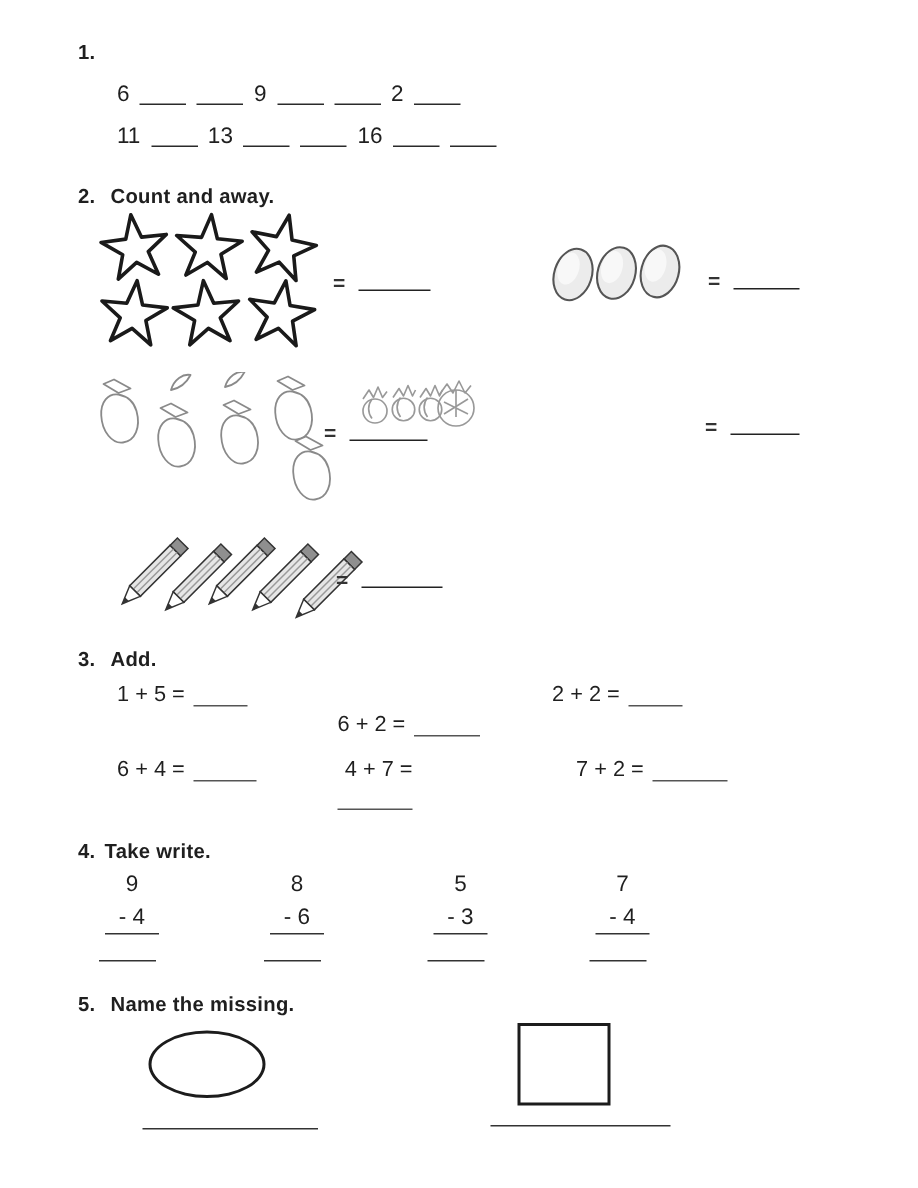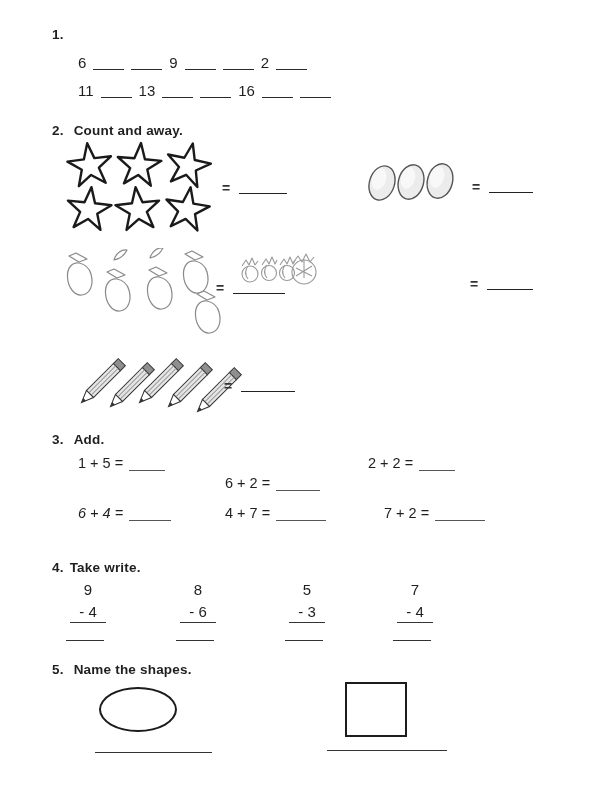--- a/index.html
+++ b/index.html
@@ -217,25 +217,25 @@
       <span class="ansline" style="width:36px;"></span>
   </div>
   <div class="abs addprob" style="left:225px;top:455px;margin-top:20px;">
     <span>6 + 2 =</span>
       <span class="ansline" style="width:44px;"></span>
   </div>
   <div class="abs addprob" style="left:368px;top:455px;">
     <span>2 + 2 =</span>
       <span class="ansline" style="width:36px;"></span>
   </div>
-  <div class="abs addprob" style="left:78px;top:505px;font-style:italic;">
+  <div class="abs addprob" style="left:78px;top:505px;">
     <span>6 + 4 =</span>
       <span class="ansline" style="width:42px;"></span>
   </div>
-  <div class="abs addprob" style="left:225px;top:505px;">
+  <div class="abs addprob" style="left:225px;top:505px;flex-direction:column;">
     <span>4 + 7 =</span>
       <span class="ansline" style="width:50px;"></span>
   </div>
   <div class="abs addprob" style="left:384px;top:505px;">
     <span>7 + 2 =</span>
       <span class="ansline" style="width:50px;"></span>
   </div>
 
   <div class="abs hdr tight" style="left:52px;top:560px;">
     <span>4.</span>
@@ -257,20 +257,20 @@
     <div class="ans"></div>
   </div>
   <div class="abs tacol" style="left:385px;top:582px;">
     <span class="top">7</span>
     <div class="sub">- 4</div>
     <div class="ans"></div>
   </div>
 
   <div class="abs hdr" style="left:52px;top:662px;">
     <span>5.</span>
-    <span>Name the shapes.</span>
+    <span>Name the missing.</span>
   </div>
   <div class="abs oval" style="left:99px;top:687px;"></div>
   <div class="abs shapeline" style="left:95px;top:752px;width:117px;"></div>
   <div class="abs square" style="left:345px;top:682px;"></div>
   <div class="abs shapeline" style="left:327px;top:750px;width:120px;"></div>
 
 </div>
 
 </body></html>

